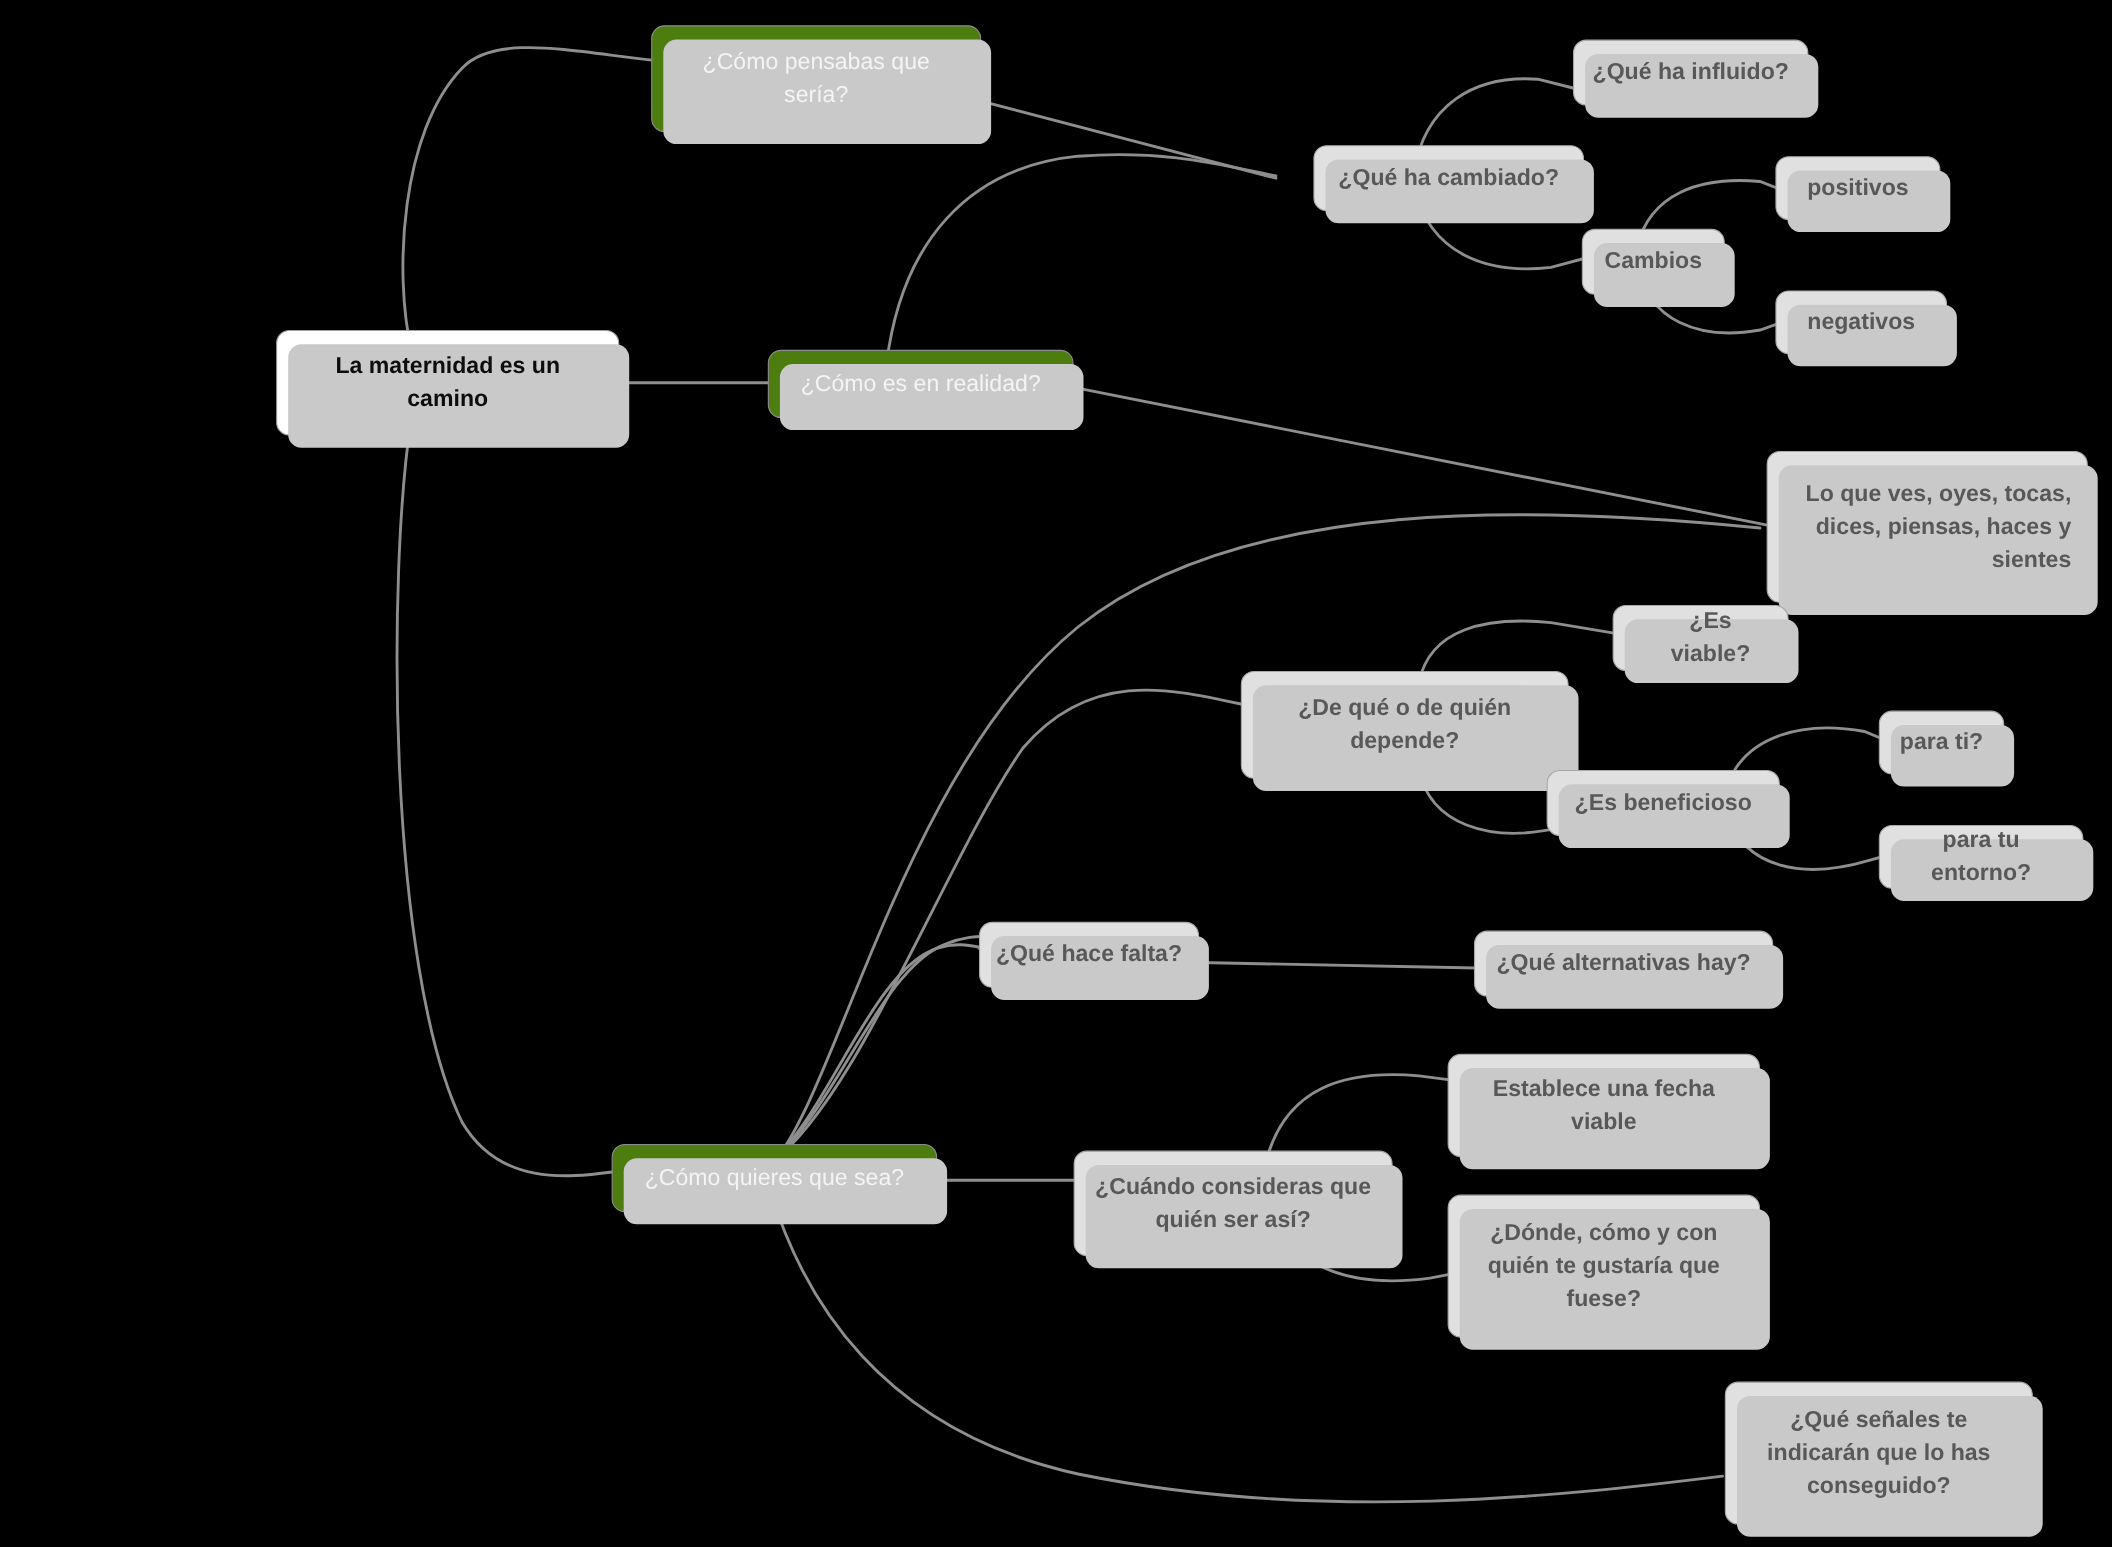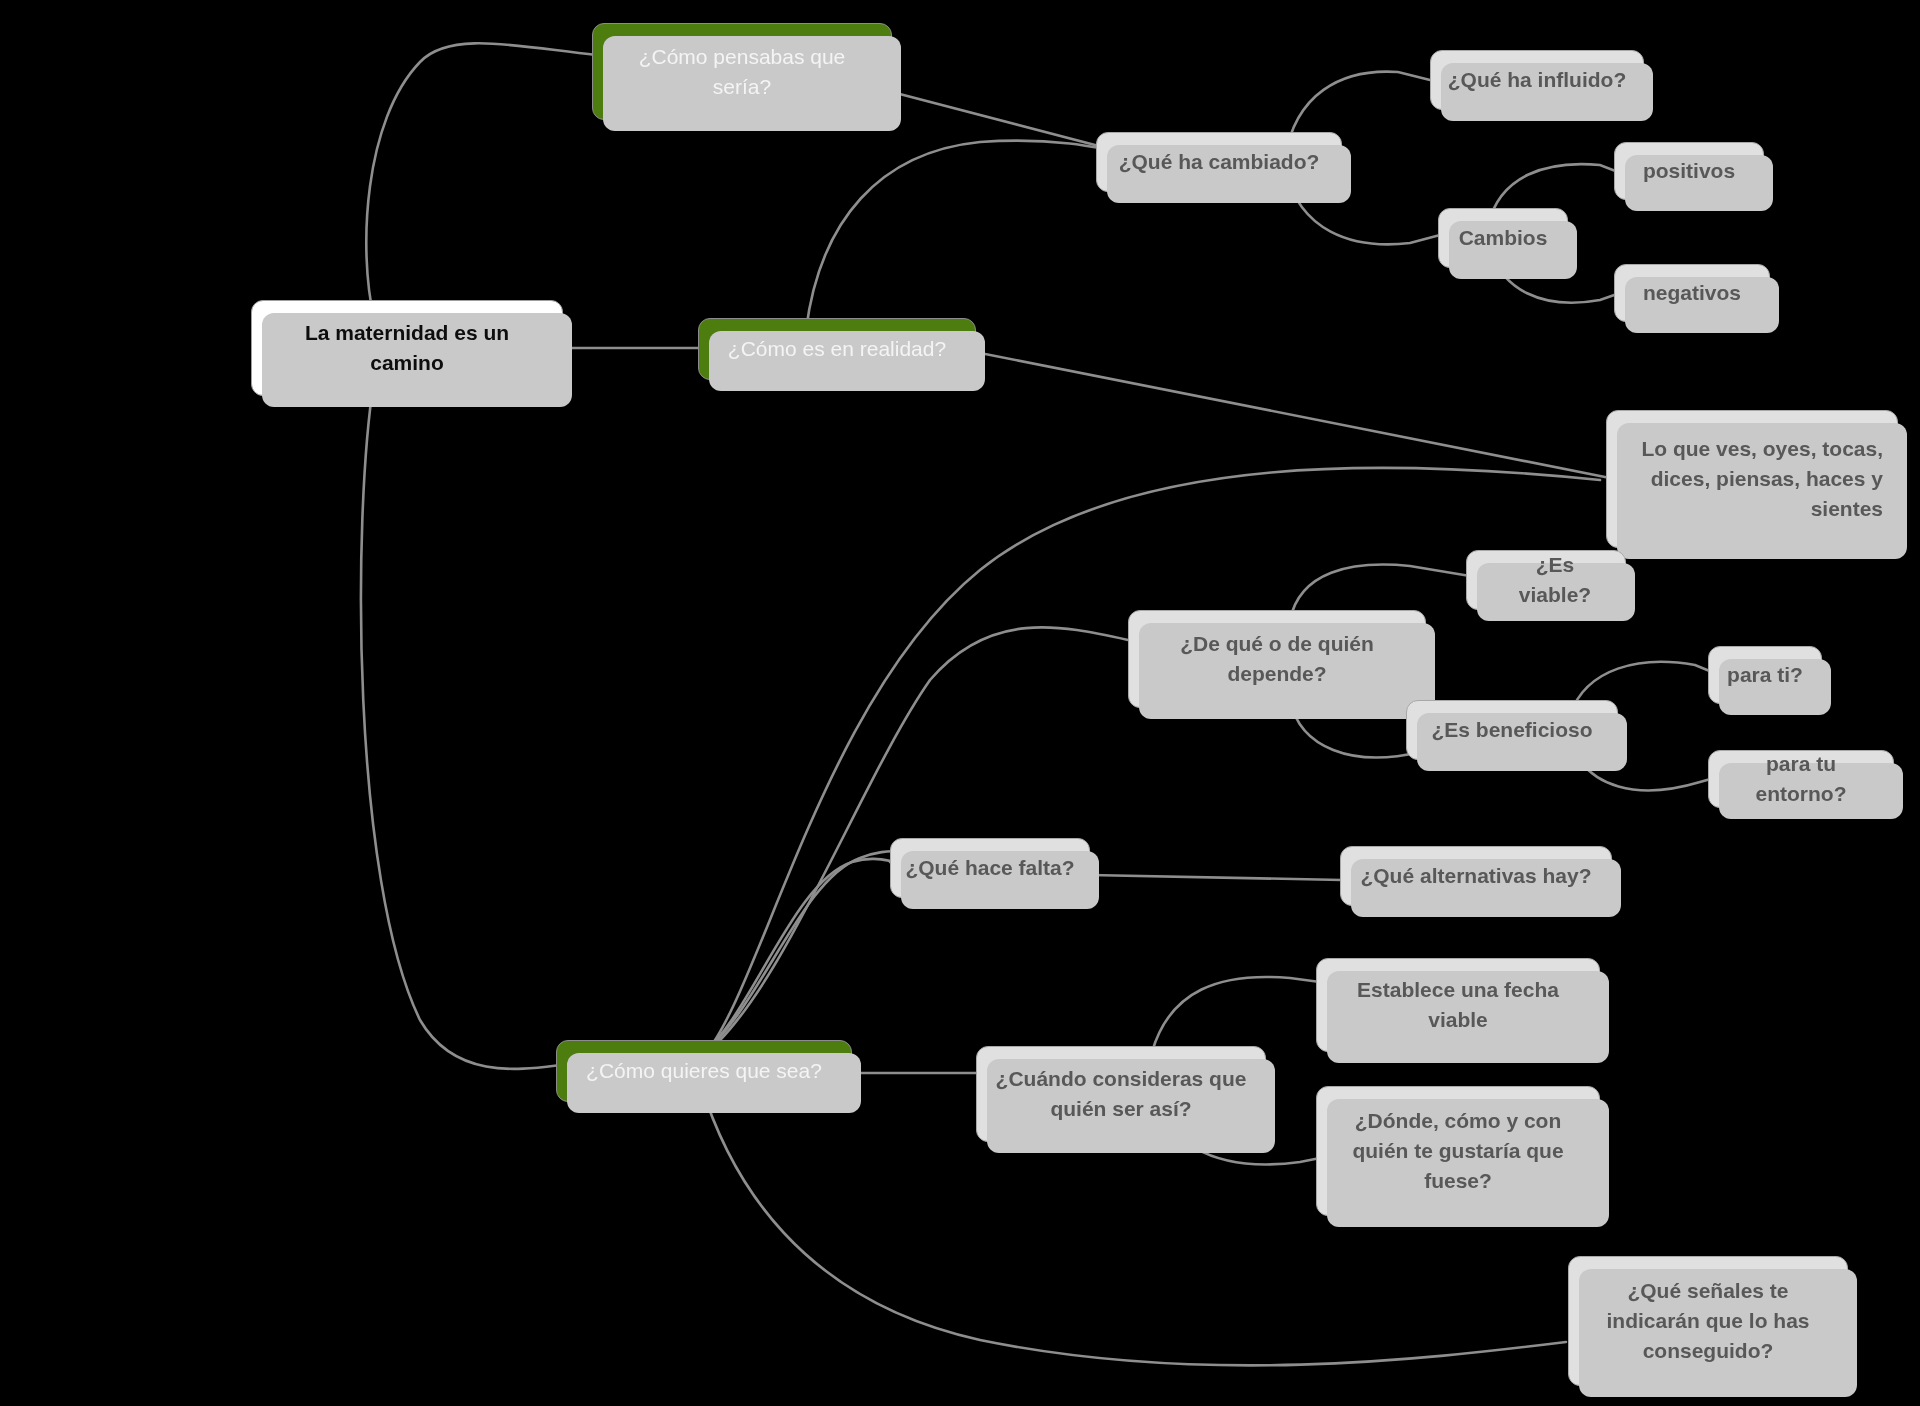--- a/index.html
+++ b/index.html
@@ -132,25 +132,25 @@
   </div>
 
   <div class="node level1" style="left:592px; top:23px; width:300px; height:97px;">
     <span>¿Cómo pensabas que sería?</span>
   </div>
 
   <div class="node level1" style="left:698px; top:318px; width:278px; height:62px;">
     <span>¿Cómo es en realidad?</span>
   </div>
 
-  <div class="node level2" style="left:1096px; top:132px; width:246px; height:60px;">
+  <div class="node level2" style="left:1194px; top:132px; width:246px; height:60px;">
     <span>¿Qué ha cambiado?</span>
   </div>
 
-  <div class="node level2" style="left:1430px; top:50px; width:214px; height:60px;align-items:center;">
+  <div class="node level2" style="left:1430px; top:36px; width:214px; height:60px;align-items:center;">
     <span>¿Qué ha influido?</span>
   </div>
 
   <div class="node level2" style="left:1438px; top:208px; width:130px; height:60px;">
     <span>Cambios</span>
   </div>
 
   <div class="node level2" style="left:1614px; top:142px; width:150px; height:58px;">
     <span>positivos</span>
   </div>

